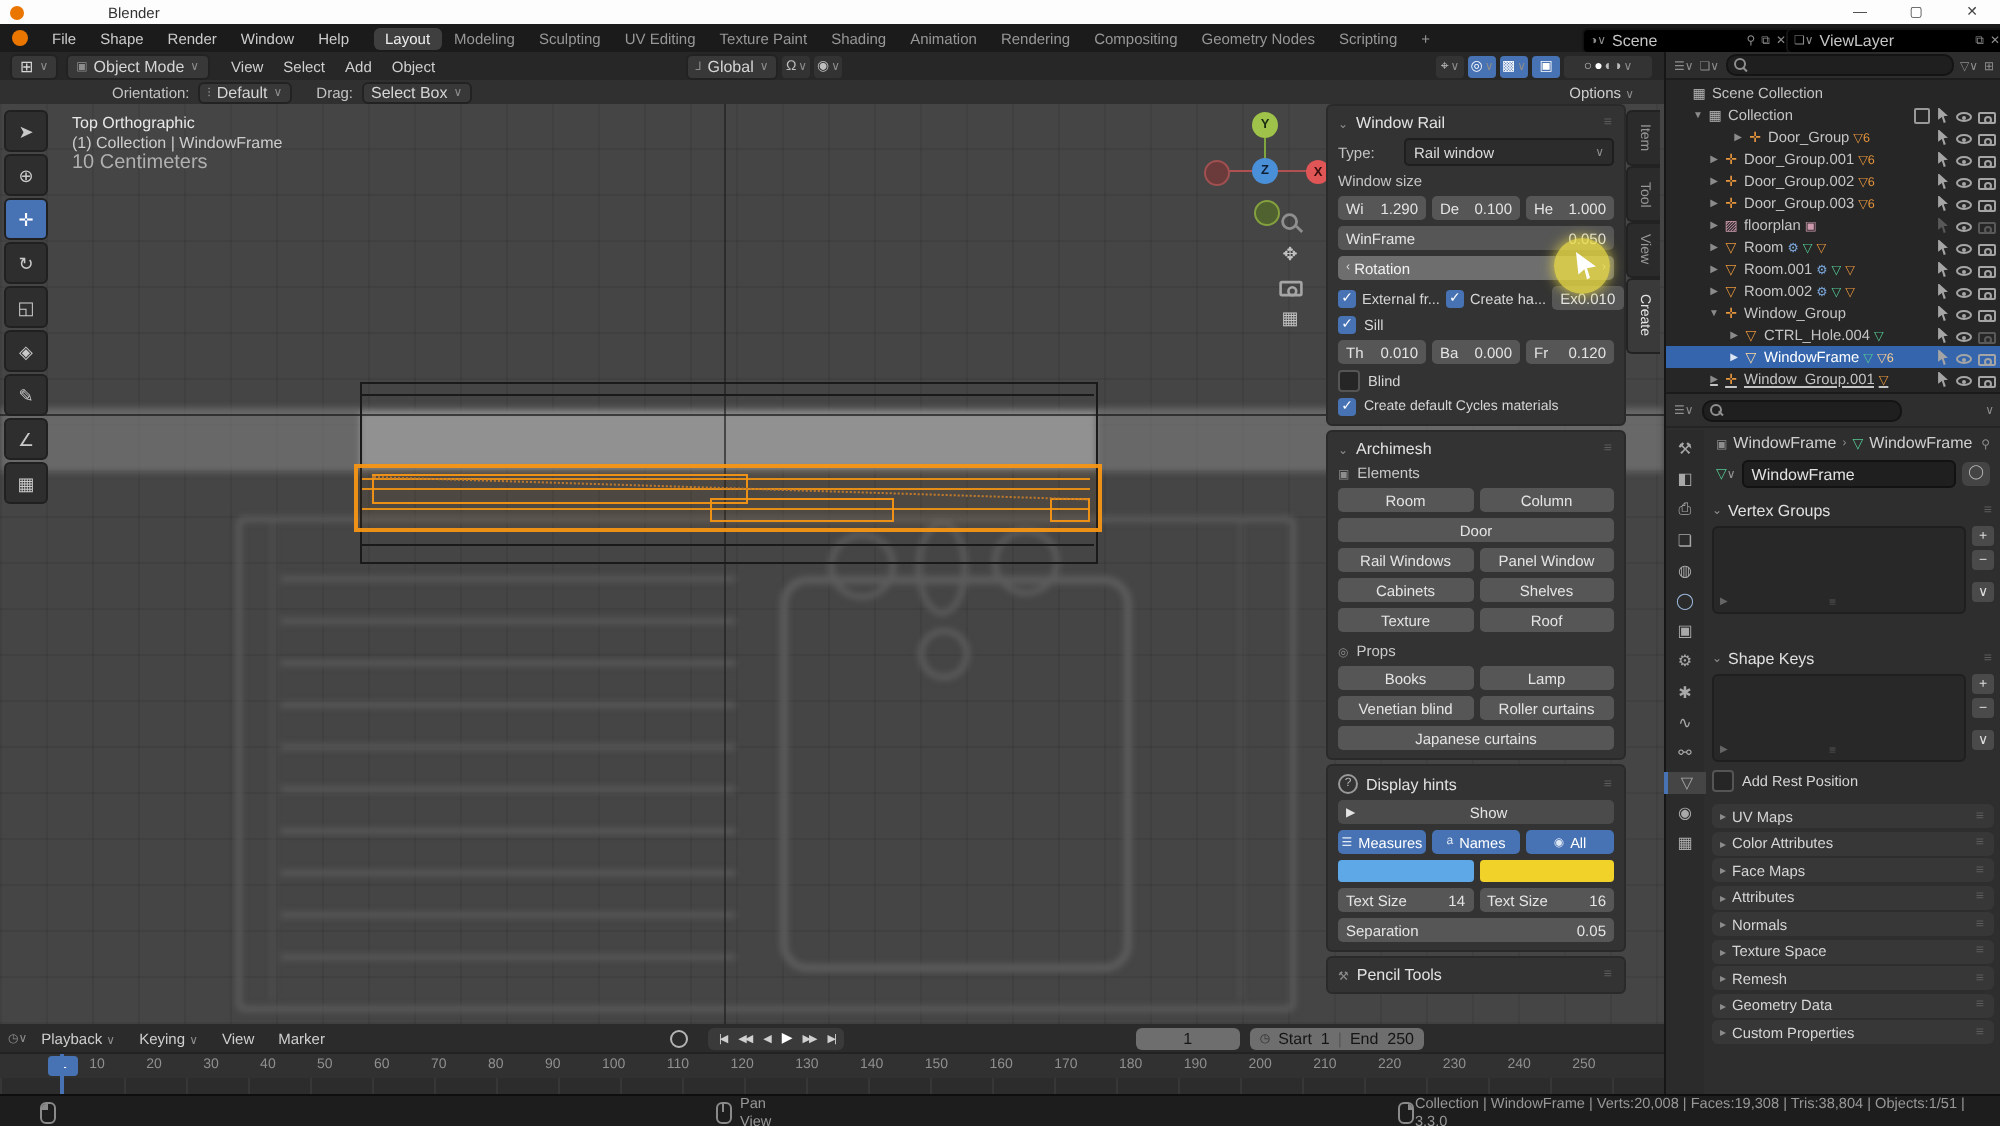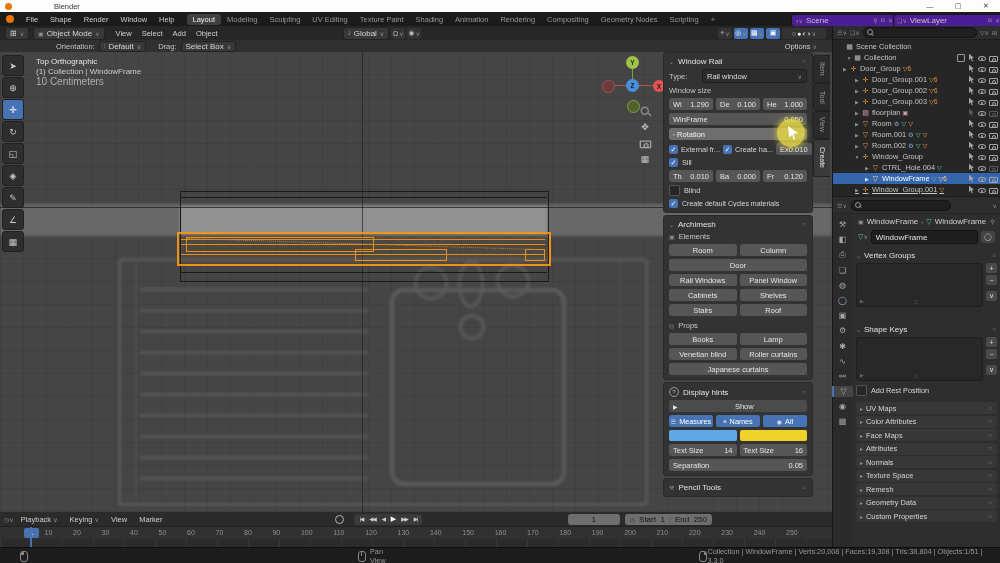--- a/index.html
+++ b/index.html
@@ -10,21 +10,21 @@
   .fx{display:flex;align-items:center;}
   
   #titlebar{left:0;top:0;width:1000px;height:12px;background:#fdfdfd;color:#333;}
   #titlebar .logo{width:7px;height:7px;border-radius:50%;background:#ea7600;margin:0 4px 0 5px;}
   .winctl{color:#444;font-size:7px;width:28px;text-align:center;}
   #topbar{left:0;top:12px;width:1000px;height:14px;background:#1b1b1b;}
   #topbar .logo{width:8px;height:8px;border-radius:50%;background:#ea7600;margin:0 6px 0 6px;}
   .menu{padding:0 6px;color:#cccccc;font-size:7.5px;}
   .ws{padding:1px 6px;color:#979797;font-size:7.5px;border-radius:3px;}
   .ws.active{background:#3f3f3f;color:#efefef;}
-  .idbox{background:#4c1d95;border:1px solid #141414;border-radius:3px;height:11px;display:flex;align-items:center;padding:0 3px;gap:3px;color:#c5c5c5;}
+  .idbox{background:#000000;border:1px solid #141414;border-radius:3px;height:11px;display:flex;align-items:center;padding:0 3px;gap:3px;color:#c5c5c5;}
   .tiny{font-size:6px;color:#8d8d8d;}
   
   #vheader{left:0;top:26px;width:832px;height:14px;background:#272727;border-bottom:1px solid #1c1c1c;}
   #toolsettings{left:0;top:40px;width:832px;height:12px;background:#303030;border-bottom:1px solid #242424;}
   .hbtn{background:#383838;border:1px solid #222;border-radius:3px;height:11px;display:flex;align-items:center;gap:3px;padding:0 4px;color:#d5d5d5;}
   .hmenu{padding:0 5px;color:#cfcfcf;font-size:7.5px;}
   .hicon{width:14px;height:11px;background:#333;border-radius:2px;display:flex;align-items:center;justify-content:center;color:#bdbdbd;font-size:7px;gap:1px;margin-left:2px;}
   .hicon.blue{background:#4772b3;color:#fff;}
   
   .tool{width:20px;height:19px;background:#2e2e2e;border:1px solid #202020;border-radius:3px;margin-bottom:1px;display:flex;align-items:center;justify-content:center;color:#c9c9c9;font-size:9px;}
@@ -393,21 +393,21 @@
           <span>Elements</span>
         </div>
       <div class="grid2">
         <span class="btn">Room</span>
         <span class="btn">Column</span>
         <span class="btn span2">Door</span>
         <span class="btn">Rail Windows</span>
         <span class="btn">Panel Window</span>
         <span class="btn">Cabinets</span>
         <span class="btn">Shelves</span>
-        <span class="btn">Stairs</span>
+        <span class="btn">Texture</span>
         <span class="btn">Roof</span>
       </div>
       <div class="phead" style="color:#c9c9c9;font-size:7.5px;margin-top:2px;">
           <span class="tiny">◎</span>
           <span>Props</span>
         </div>
       <div class="grid2">
         <span class="btn">Books</span>
         <span class="btn">Lamp</span>
         <span class="btn">Venetian blind</span>
@@ -498,21 +498,21 @@
         <span class="exp">▼</span>
           <span class="oic c-gy">▦</span>
           <span class="olbl">Collection</span>
         <span class="rcl">
             <span style="width:6px;height:6px;border:1px solid #999;border-radius:1px;"></span>
             <span class="ic-arr"></span>
             <span class="ic-eye"></span>
             <span class="ic-cam"></span>
           </span>
       </div>
-      <div class="orow" style="padding-left:8px;">
+      <div class="orow" style="padding-left:32px;">
         <span class="exp">▶</span>
           <span class="oic c-or">✛</span>
           <span class="olbl">Door_Group</span>
           <span class="badge c-or">▽6</span>
         <span class="rcl">
             <span class="ic-arr"></span>
             <span class="ic-eye"></span>
             <span class="ic-cam"></span>
           </span>
       </div>

